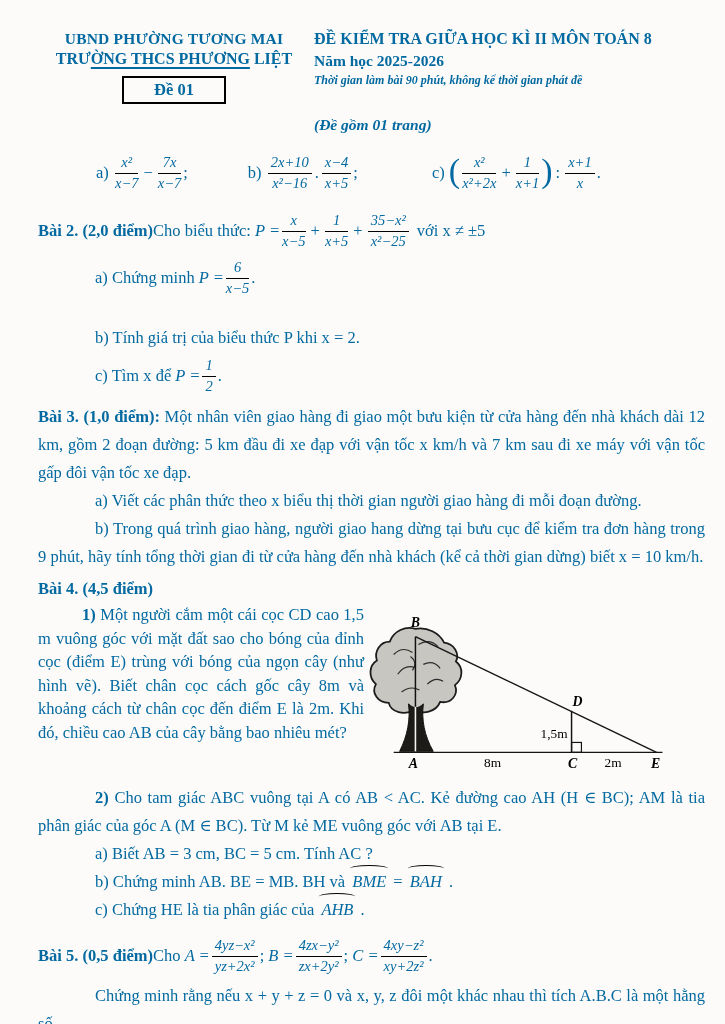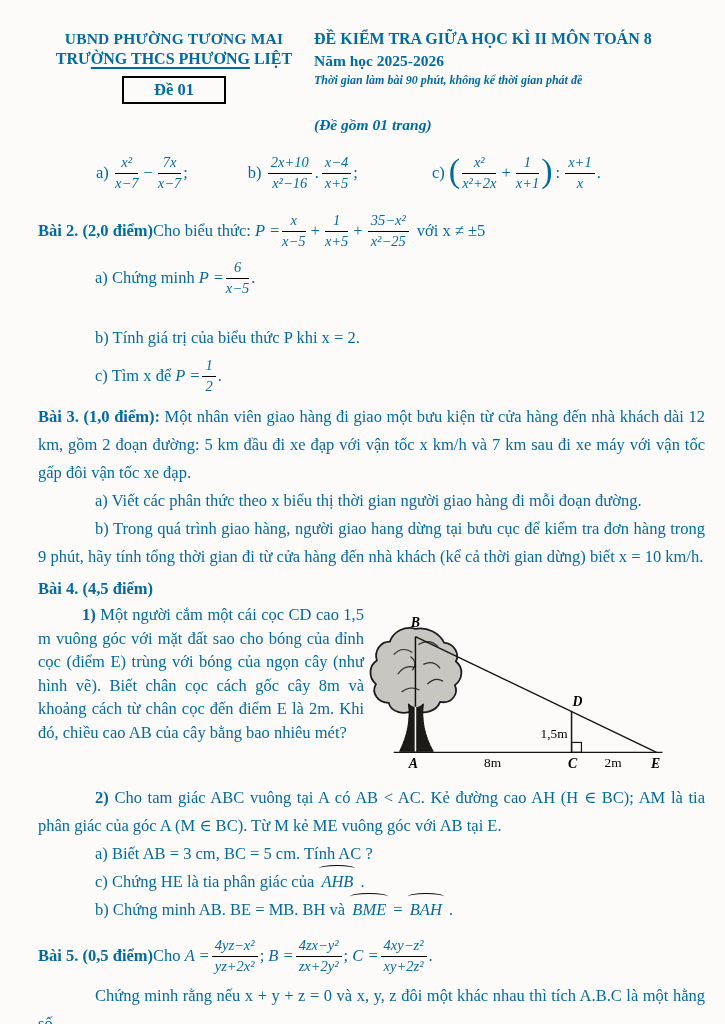--- a/index.html
+++ b/index.html
@@ -205,22 +205,22 @@
           <text class="ptlabel" x="211" y="157" text-anchor="middle">C</text>
           <text class="ptlabel" x="295" y="157" text-anchor="middle">E</text>
           <text class="dimlabel" x="206" y="127" text-anchor="end">1,5m</text>
           <text class="dimlabel" x="130" y="156" text-anchor="middle">8m</text>
           <text class="dimlabel" x="252" y="156" text-anchor="middle">2m</text>
         </svg>
       </div>
     </div>
     <p class="just"><span class="bold" style="margin-left:57px;">2)</span><span> Cho tam giác ABC vuông tại A có AB &lt; AC. Kẻ đường cao AH (H ∈ BC); AM là tia phân giác của góc A (M ∈ BC). Từ M kẻ ME vuông góc với AB tại E.</span></p>
     <p class="sub">a) Biết AB = 3 cm, BC = 5 cm. Tính AC ?</p>
+    <p class="sub"><span>b) Chứng minh AB. BE = MB. BH và </span><span class="hat">BME</span><span> = </span><span class="hat">BAH</span><span> .</span></p>
     <p class="sub"><span>c) Chứng HE là tia phân giác của </span><span class="hat">AHB</span><span> .</span></p>
-    <p class="sub"><span>b) Chứng minh AB. BE = MB. BH và </span><span class="hat">BME</span><span> = </span><span class="hat">BAH</span><span> .</span></p>
   </div>
 
   <div class="sec">
     <div class="b5-row">
       <span class="bold">Bài 5. (0,5 điểm)</span>
       <span> Cho</span>&nbsp;
       <span class="mvar">A =</span>
       <span class="fr">
           <span class="n">4yz−x²</span>
           <span class="d">yz+2x²</span>

